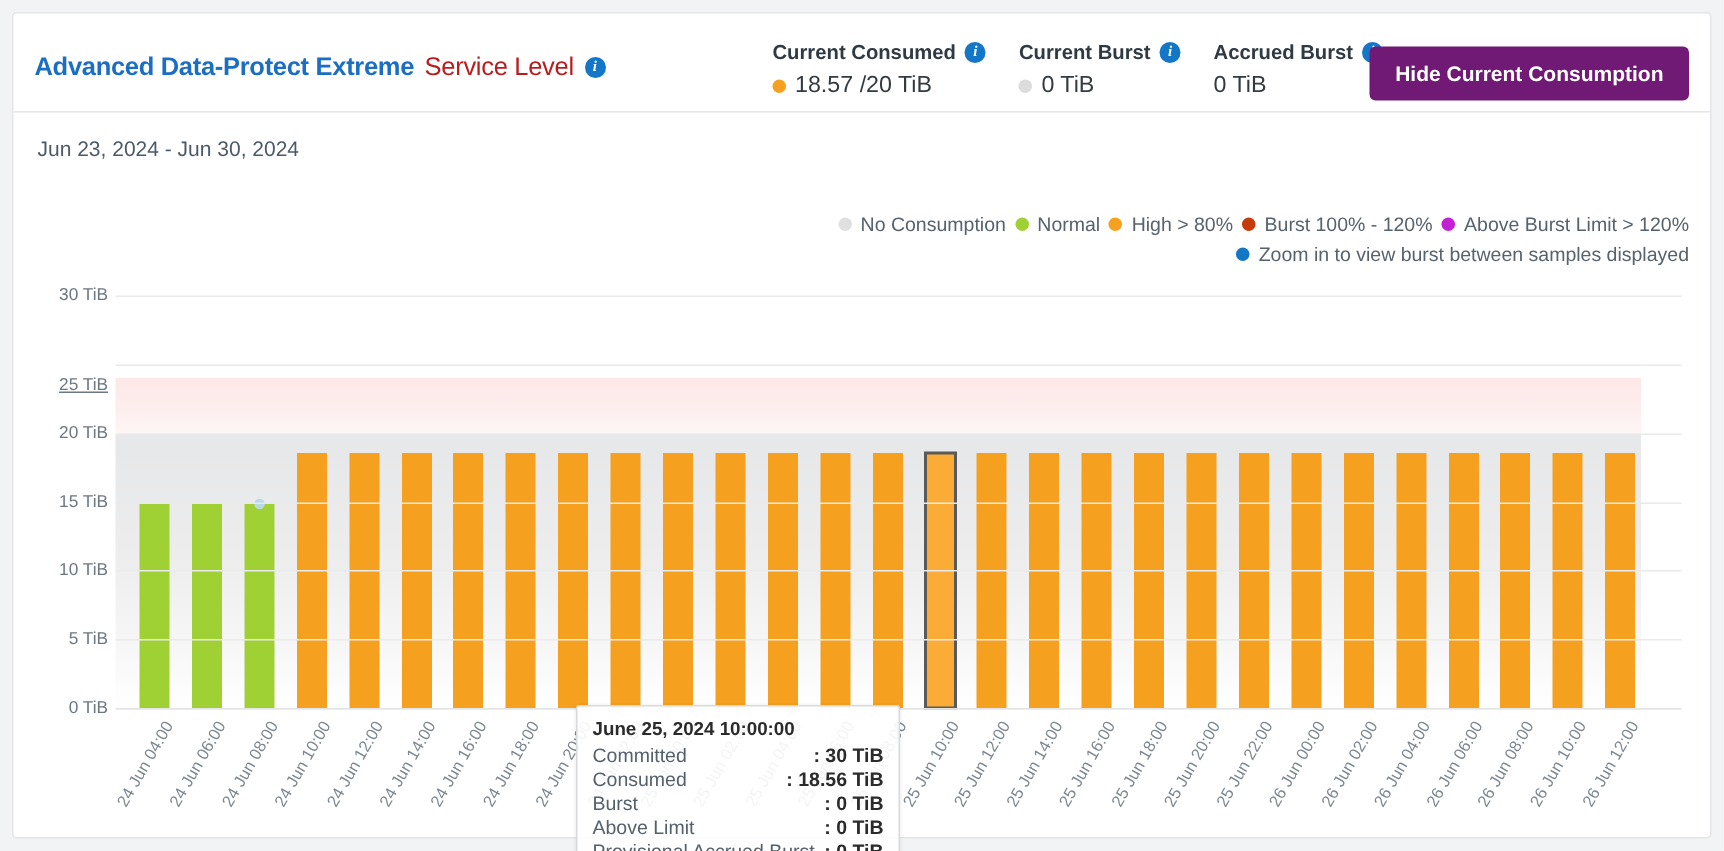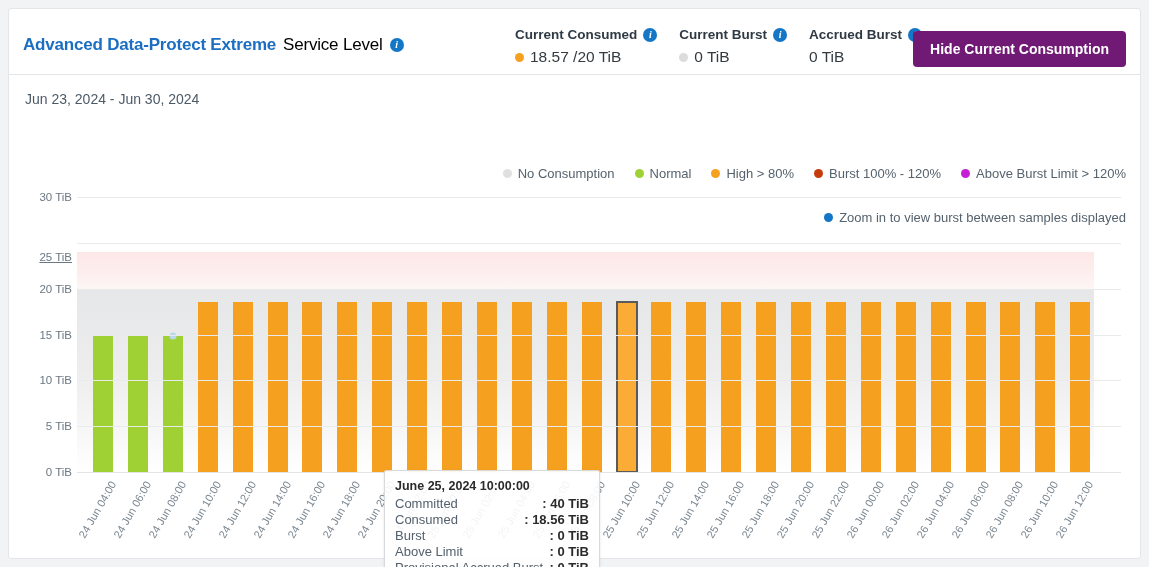--- a/index.html
+++ b/index.html
@@ -20,21 +20,21 @@
   .card-header {
     position: relative; height: 66px;
     border-bottom: 1px solid #e3e5e8;
   }
   .title-block {
     position: absolute; left: 14px; top: 26px;
     display: flex; align-items: center; gap: 7px;
     white-space: nowrap;
   }
   .title-strong { font-size: 17px; font-weight: bold; color: #1b6ec2; letter-spacing: -.2px; }
-  .title-light  { font-size: 17px; color: #000000; letter-spacing: -.2px; }
+  .title-light  { font-size: 17px; color: #b91c1c; letter-spacing: -.2px; }
   .info-icon {
     width: 14px; height: 14px; border-radius: 50%;
     background: #1476c6; color: #fff;
     font-size: 10px; font-weight: bold; font-style: italic;
     font-family: "Liberation Serif", serif;
     display: inline-flex; align-items: center; justify-content: center;
     line-height: 1; cursor: pointer; flex: none;
   }
   .metrics { position: absolute; top: 18px; display: flex; gap: 0; align-items: flex-end; }
   .metric { padding-right: 22px; }
@@ -65,21 +65,21 @@
   .btn-reset {
     position: absolute; right: 14px; top: 8px;
     height: 32px; padding: 0 16px; font-size: 14px;
   }
   
   .legend-wrap {
     position: absolute; left: 0; right: 14px; top: 133px;
     display: flex; flex-direction: column; align-items: flex-end;
     gap: 5px; pointer-events: none;
   }
-  .legend-row { display: flex; align-items: flex-end; gap: 20px; margin-top: 24px; }
+  .legend-row { display: flex; align-items: flex-end; gap: 6px; }
   .legend-item {
     display: flex; align-items: center; gap: 6px;
     font-size: 13px; color: #56626d; white-space: nowrap; pointer-events: auto;
     cursor: pointer;
   }
   
   .chart { position: absolute; left: 0; top: 178px; right: 0; bottom: 0; }
   .plot {
     position: absolute; left: 68px; top: 10px;
     width: 1044px; height: 275px;
@@ -301,21 +301,21 @@
         <div class="xtick" style="left: 938.4px;">26 Jun 08:00</div>
         <div class="xtick" style="left: 973.3px;">26 Jun 10:00</div>
         <div class="xtick" style="left: 1008.2px;">26 Jun 12:00</div>
       </div>
 
     <div class="tooltip">
       <div class="tt-title">June 25, 2024 10:00:00</div>
       <div id="tt-rows">
           <div class="tt-row">
             <span class="tt-key">Committed</span>
-            <span class="tt-val">: 40 TiB</span>
+            <span class="tt-val">: 30 TiB</span>
           </div>
           <div class="tt-row">
             <span class="tt-key">Consumed</span>
             <span class="tt-val">: 18.56 TiB</span>
           </div>
           <div class="tt-row">
             <span class="tt-key">Burst</span>
             <span class="tt-val">: 0 TiB</span>
           </div>
           <div class="tt-row">

